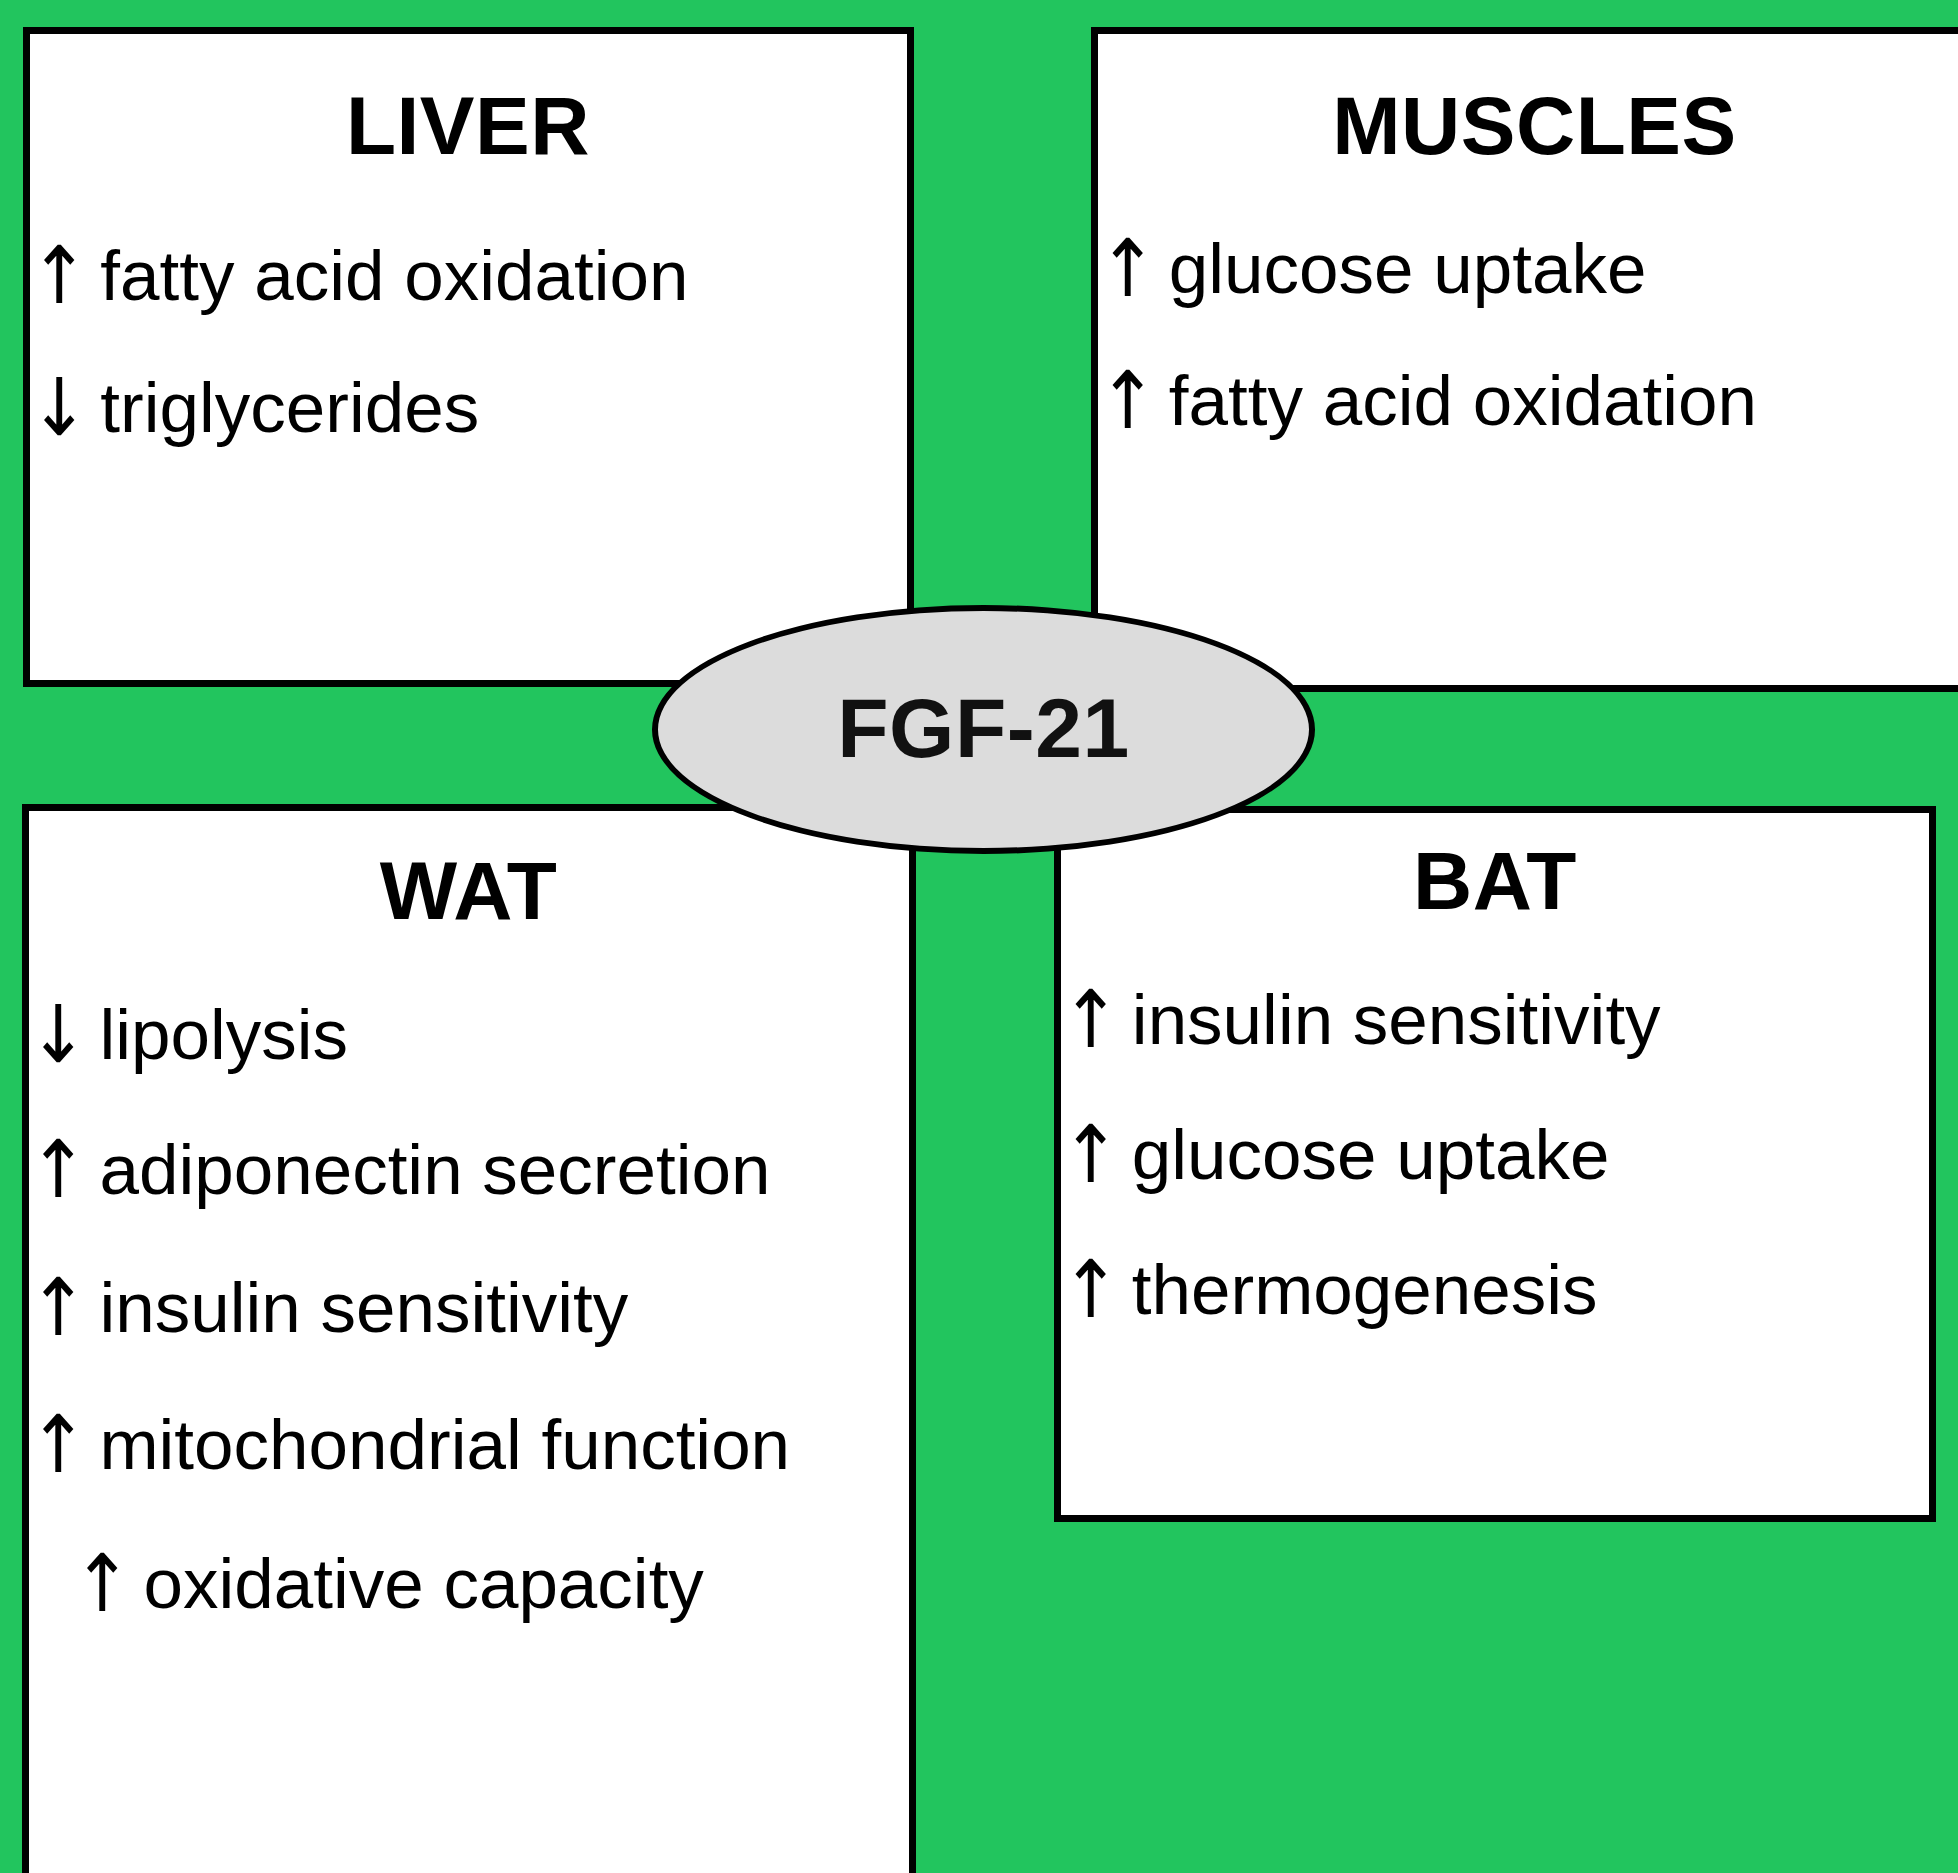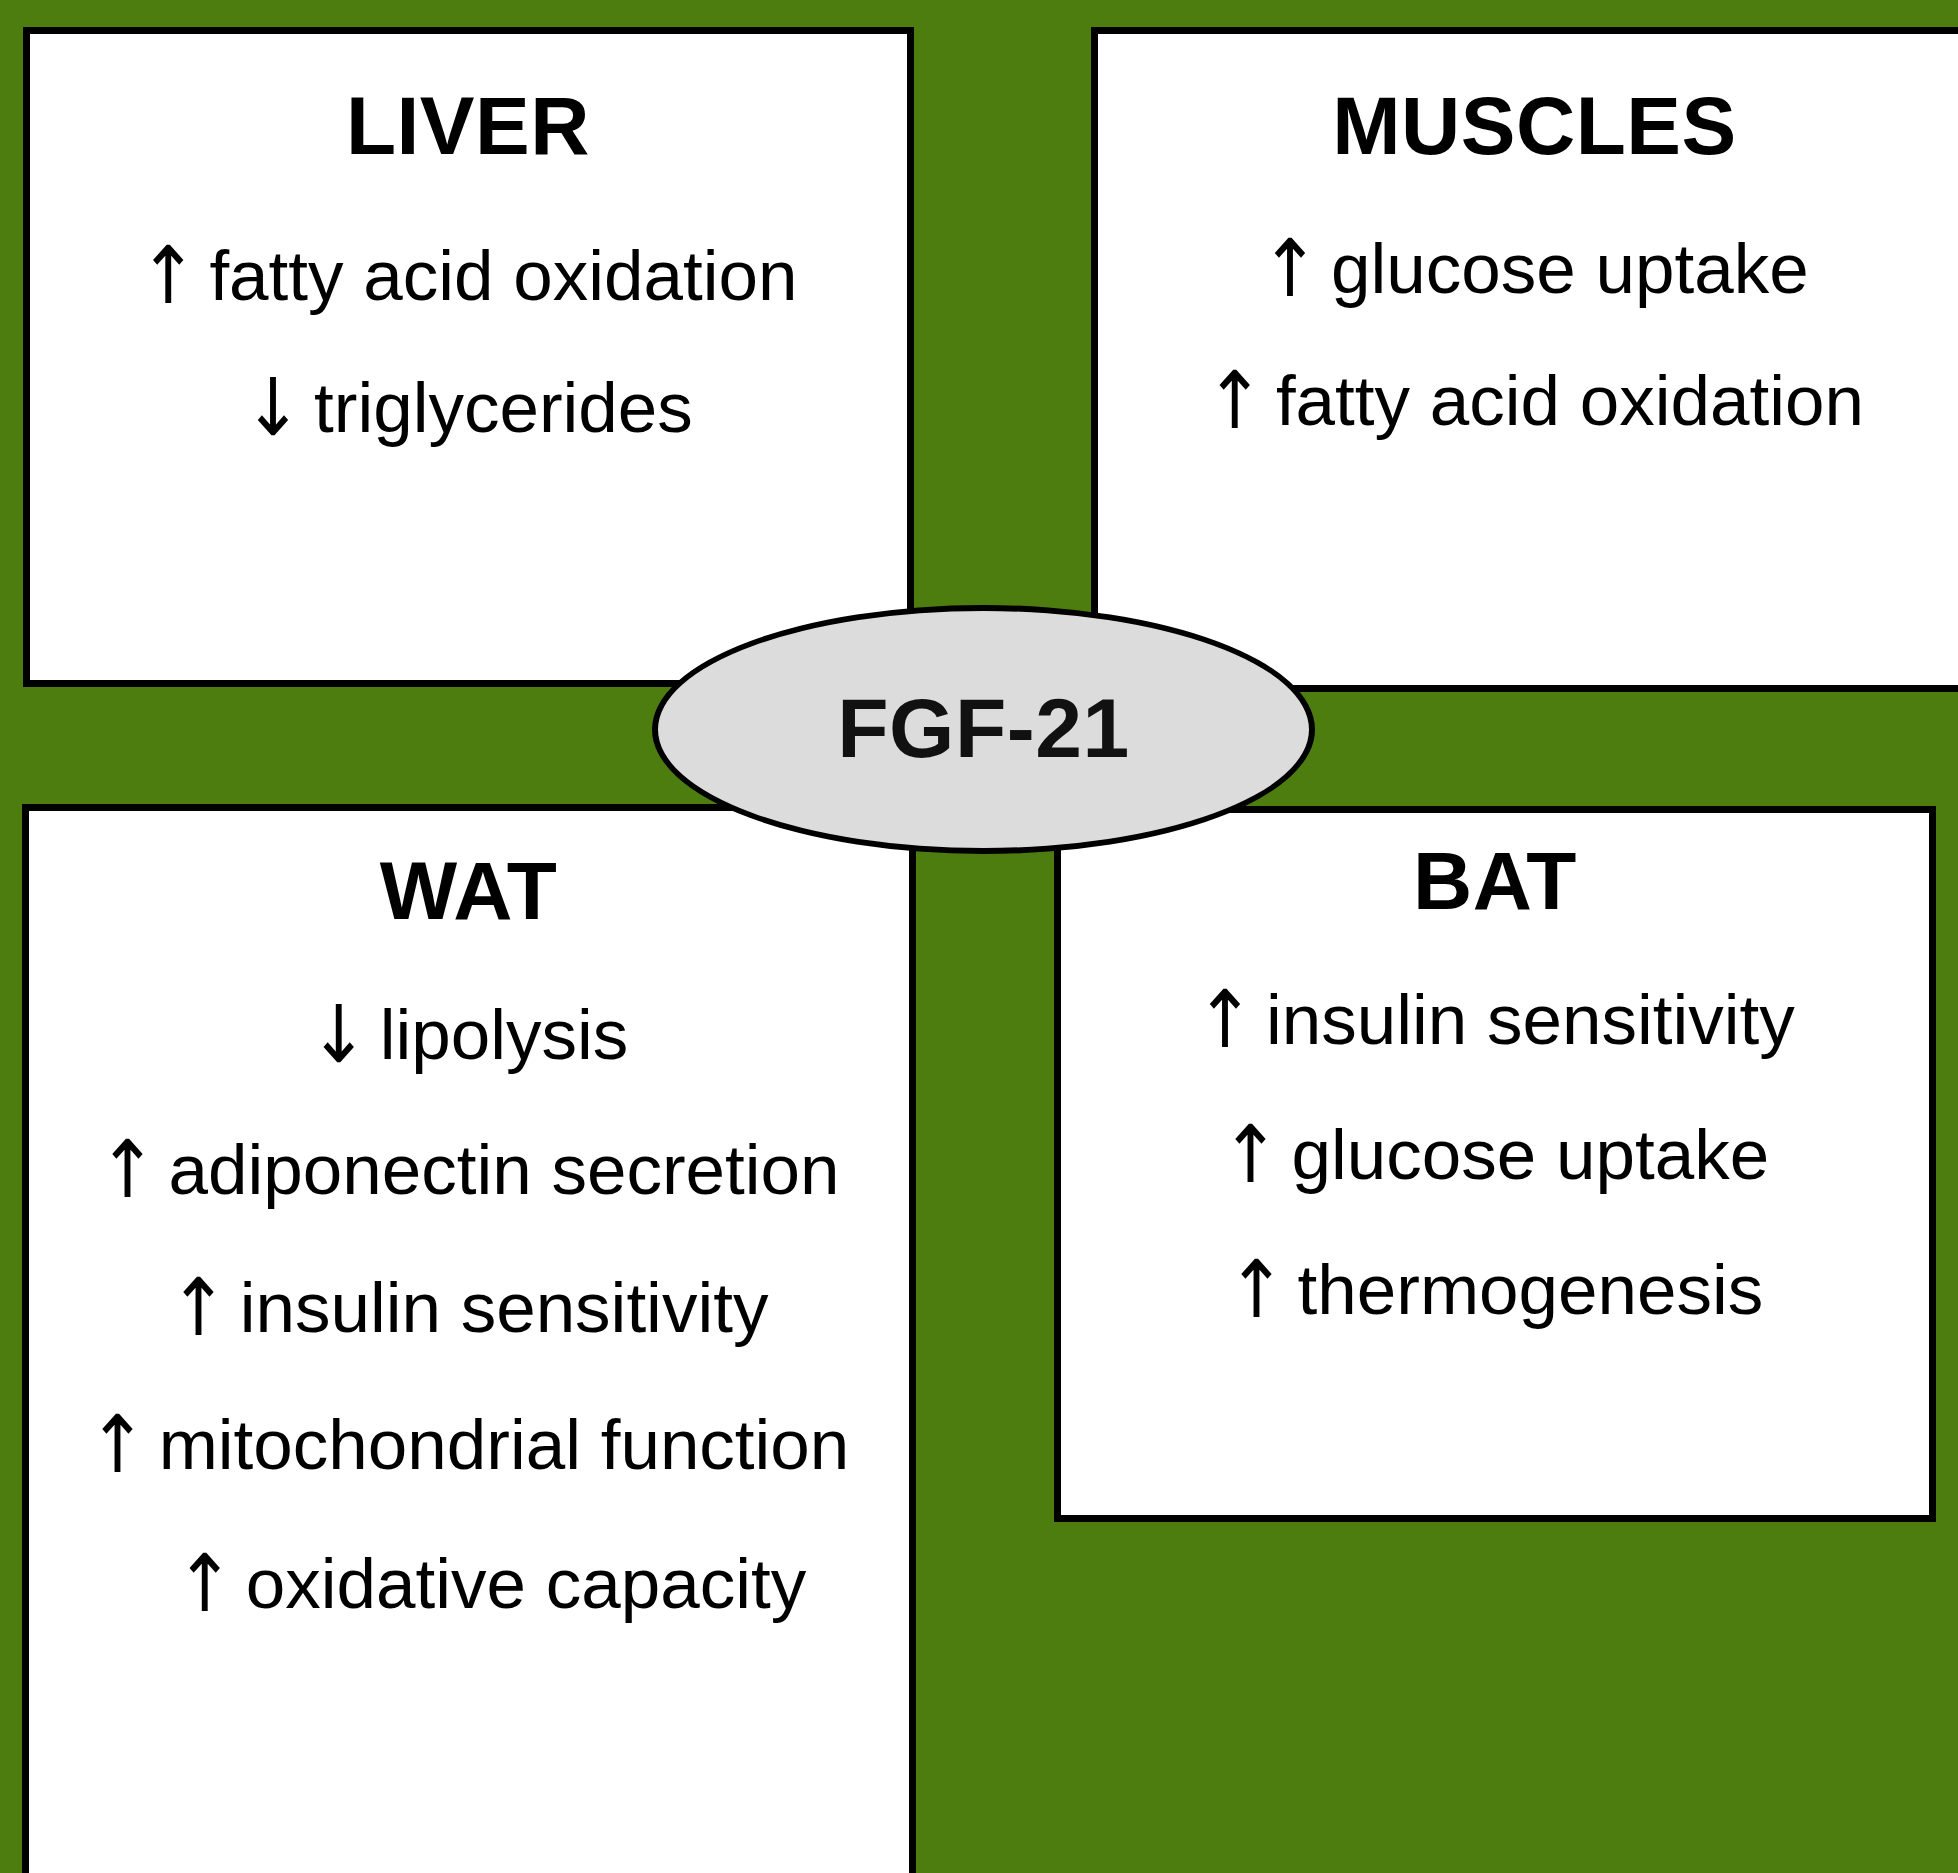--- a/index.html
+++ b/index.html
@@ -7,21 +7,21 @@
     padding: 0;
     background: #ffffff;
   }
   body {
     font-family: "Liberation Sans", sans-serif;
   }
   #canvas {
     position: relative;
     width: 1958px;
     height: 1873px;
-    background: #4d7c0f;
+    background: #22c55e;
     overflow: hidden;
   }
 
   .organ-box {
     position: absolute;
     box-sizing: border-box;
     background: #ffffff;
     border: 7.8px solid #000000;
     z-index: 1;
   }
@@ -35,21 +35,21 @@
     color: #000000;
     letter-spacing: 0.5px;
     line-height: 1;
     white-space: nowrap;
   }
 
   .effect-line {
     position: absolute;
     left: 0;
     right: 0;
-    text-align: center;
+    text-align: left;
     color: #000000;
     font-weight: normal;
     line-height: 1;
     white-space: nowrap;
   }
   .effect-line .arrow {
     font-family: "DejaVu Sans", sans-serif;
     font-weight: normal;
     display: inline-block;
     transform: scaleY(1.12);

